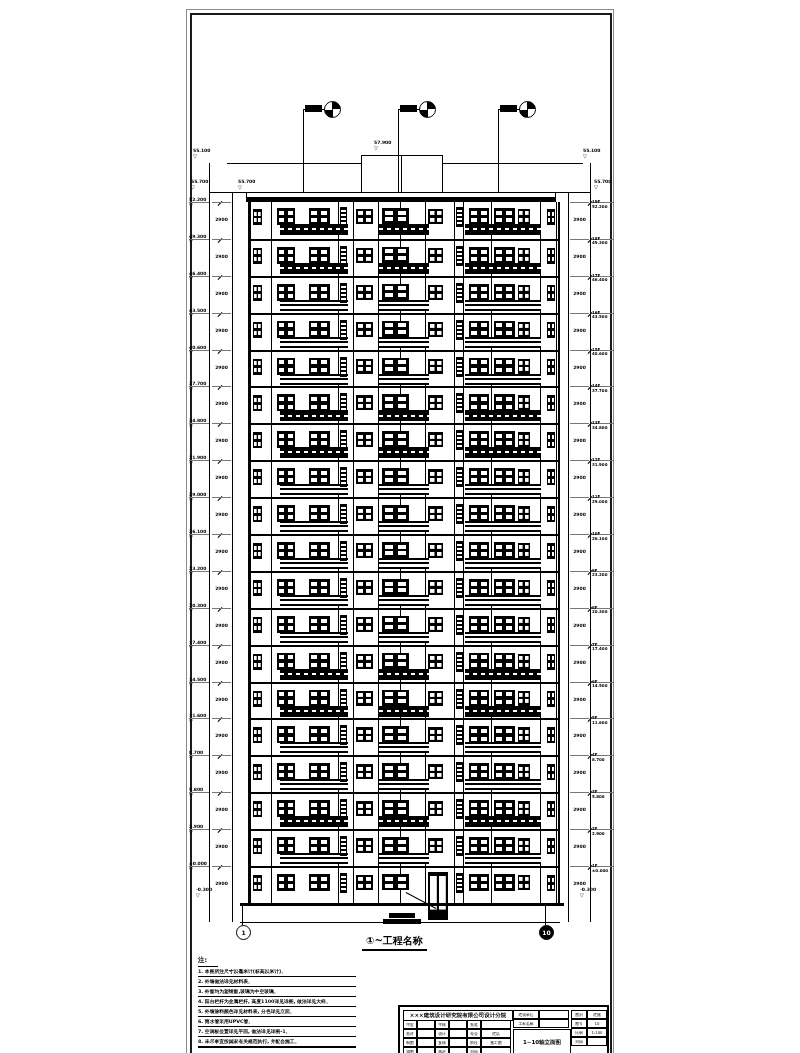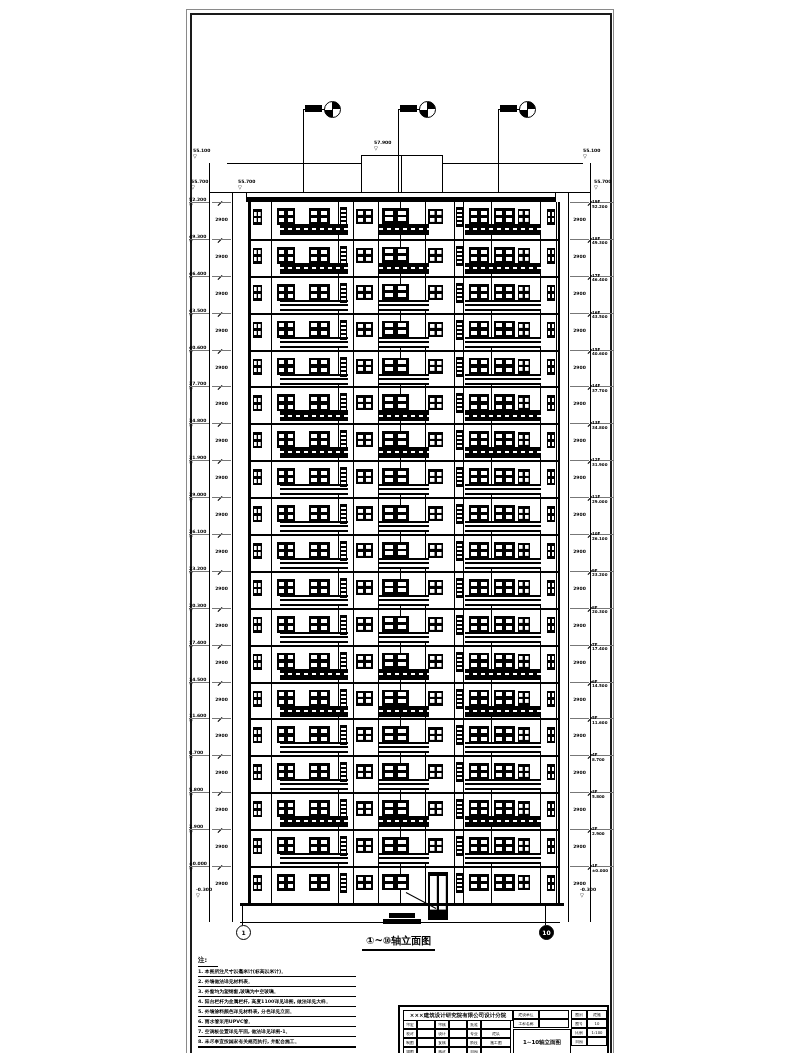--- a/index.html
+++ b/index.html
@@ -1014,21 +1014,21 @@
       <div class="flag" style="left: 193px; top: 149px;">55.100<span class="ftri">▽</span></div>
       <div class="flag" style="left: 583px; top: 149px;">55.100<span class="ftri">▽</span></div>
       <div class="flag" style="left: 191px; top: 180px;">55.700<span class="ftri">▽</span></div>
       <div class="flag" style="left: 594px; top: 180px;">55.700<span class="ftri">▽</span></div>
       <div class="flag" style="left: 238px; top: 180px;">55.700<span class="ftri">▽</span></div>
       <div class="flag" style="left: 374px; top: 141px;">57.900<span class="ftri">▽</span></div>
       <div class="flag" style="left: 196px; top: 888px;">-0.300<span class="ftri">▽</span></div>
       <div class="flag" style="left: 580px; top: 888px;">-0.300<span class="ftri">▽</span></div>
     </div>
 
-  <div class="abs dwg-title" style="left:362px;top:934px;">①~⑩轴立面图</div>
+  <div class="abs dwg-title" style="left:362px;top:934px;">①~工程名称</div>
 
   <div class="abs notes" style="left:198px;top:956px;width:158px;">
     <div class="notes-title" style="width:20px;">注:</div>
     <div id="note-items">
         <div class="note-item">1. 本图所注尺寸以毫米计(标高以米计)。</div>
         <div class="note-item">2. 外墙做法详见材料表。</div>
         <div class="note-item">3. 外窗均为塑钢窗,玻璃为中空玻璃。</div>
         <div class="note-item">4. 阳台栏杆为金属栏杆, 高度1100详见详图, 做法详见大样。</div>
         <div class="note-item">5. 外墙涂料颜色详见材料表, 分色详见立面。</div>
         <div class="note-item">6. 雨水管采用UPVC管。</div>

